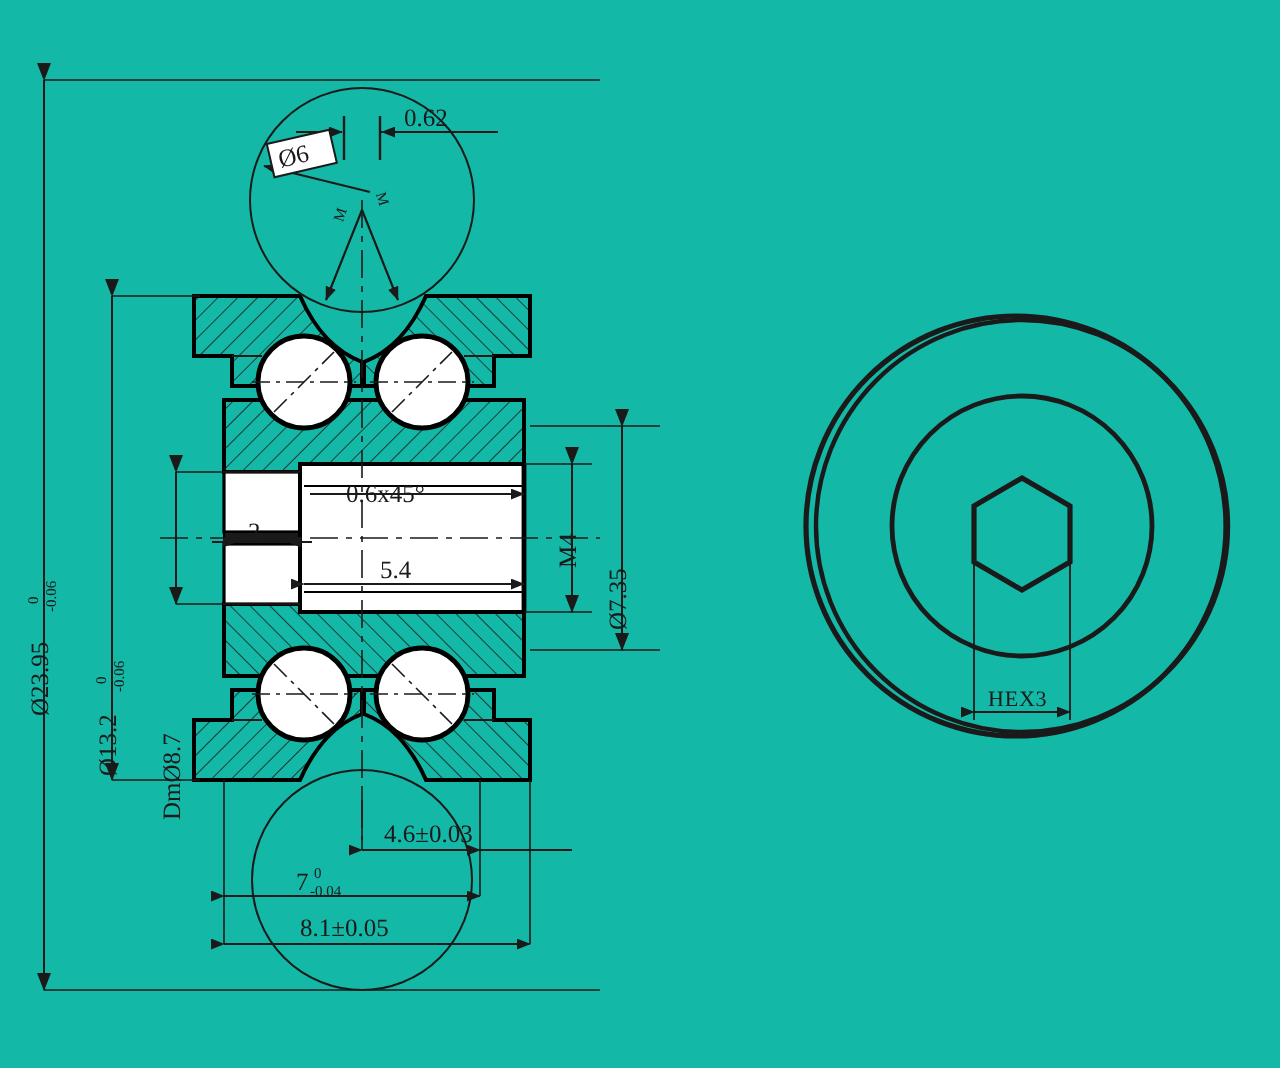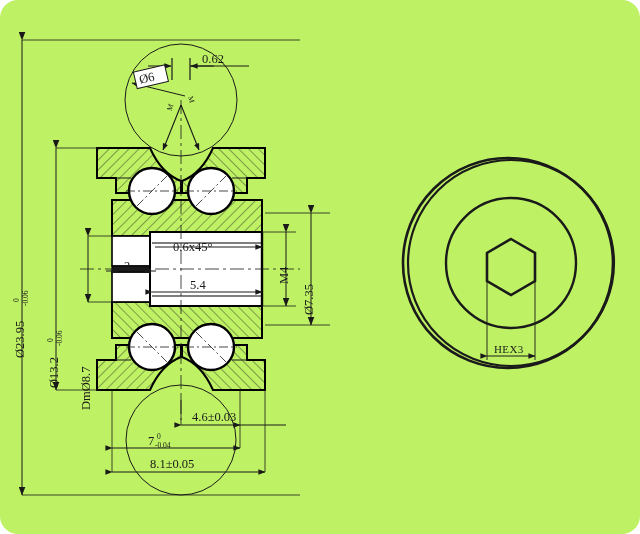--- a/index.html
+++ b/index.html
@@ -1,18 +1,18 @@
 <!DOCTYPE html>
 <html><head>
 <meta charset="utf-8">
 <style>
   html,body{margin:0;padding:0;background:#ffffff;}
   body{width:640px;height:534px;overflow:hidden;
        font-family:"Liberation Serif",serif;color:#1a1a1a;}
-  #stage{position:relative;width:640px;height:534px;background:#bef264;border-radius:18px;}
+  #stage{position:relative;width:640px;height:534px;background:#14b8a6;}
   svg{display:block;}
   .dimtxt{font-family:"Liberation Serif",serif;font-size:12.5px;fill:#1a1a1a;}
   .dimtxt-sm{font-family:"Liberation Serif",serif;font-size:7.5px;fill:#1a1a1a;}
   .dimtxt-hex{font-family:"Liberation Serif",serif;font-size:11px;fill:#1a1a1a;letter-spacing:.4px;}
 </style>
 </head>
 <body>
 
 <div id="stage">
 <svg width="640" height="534" viewBox="0 0 640 534">

